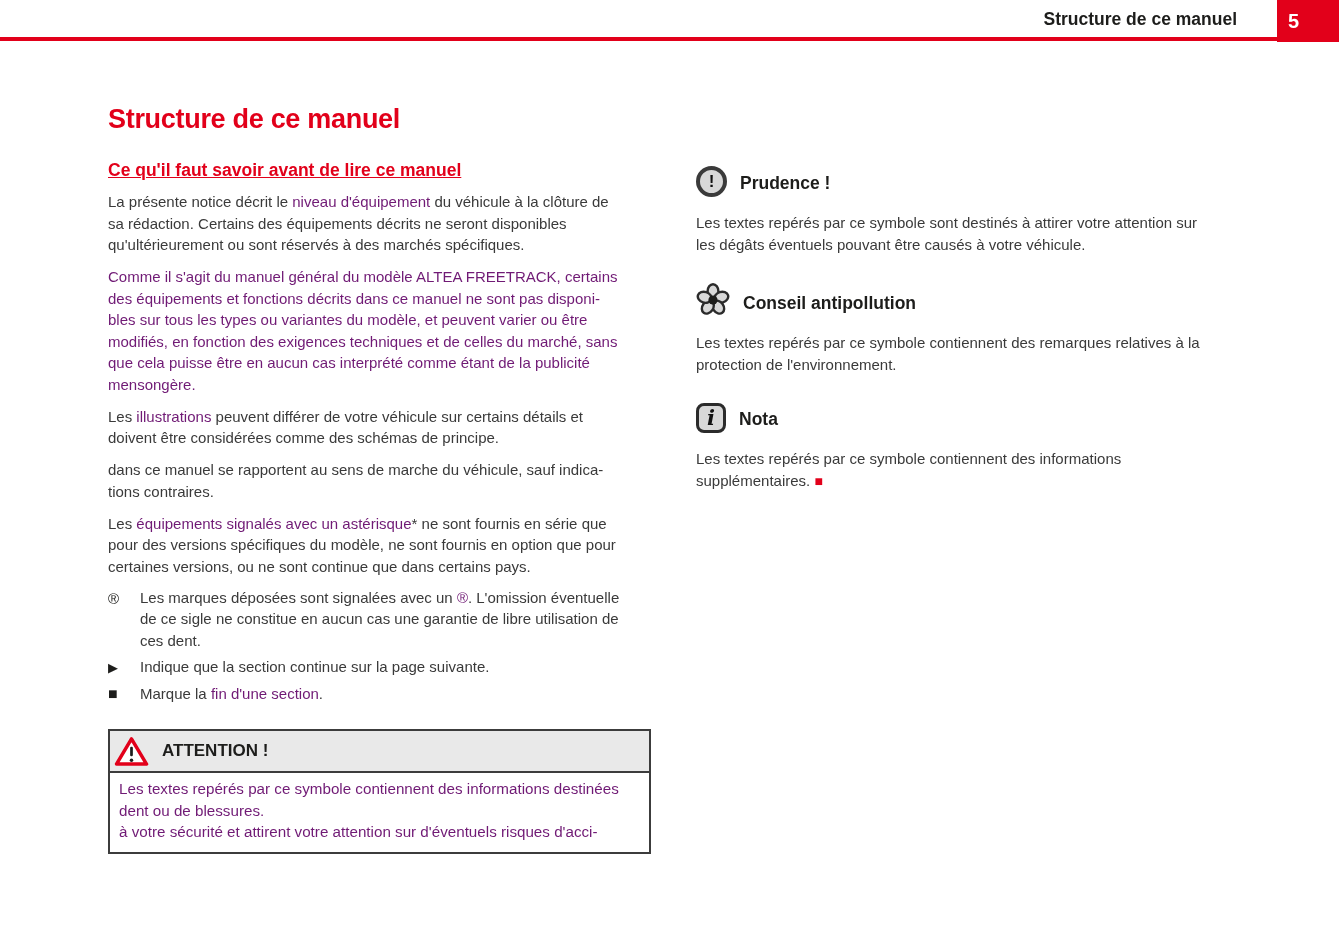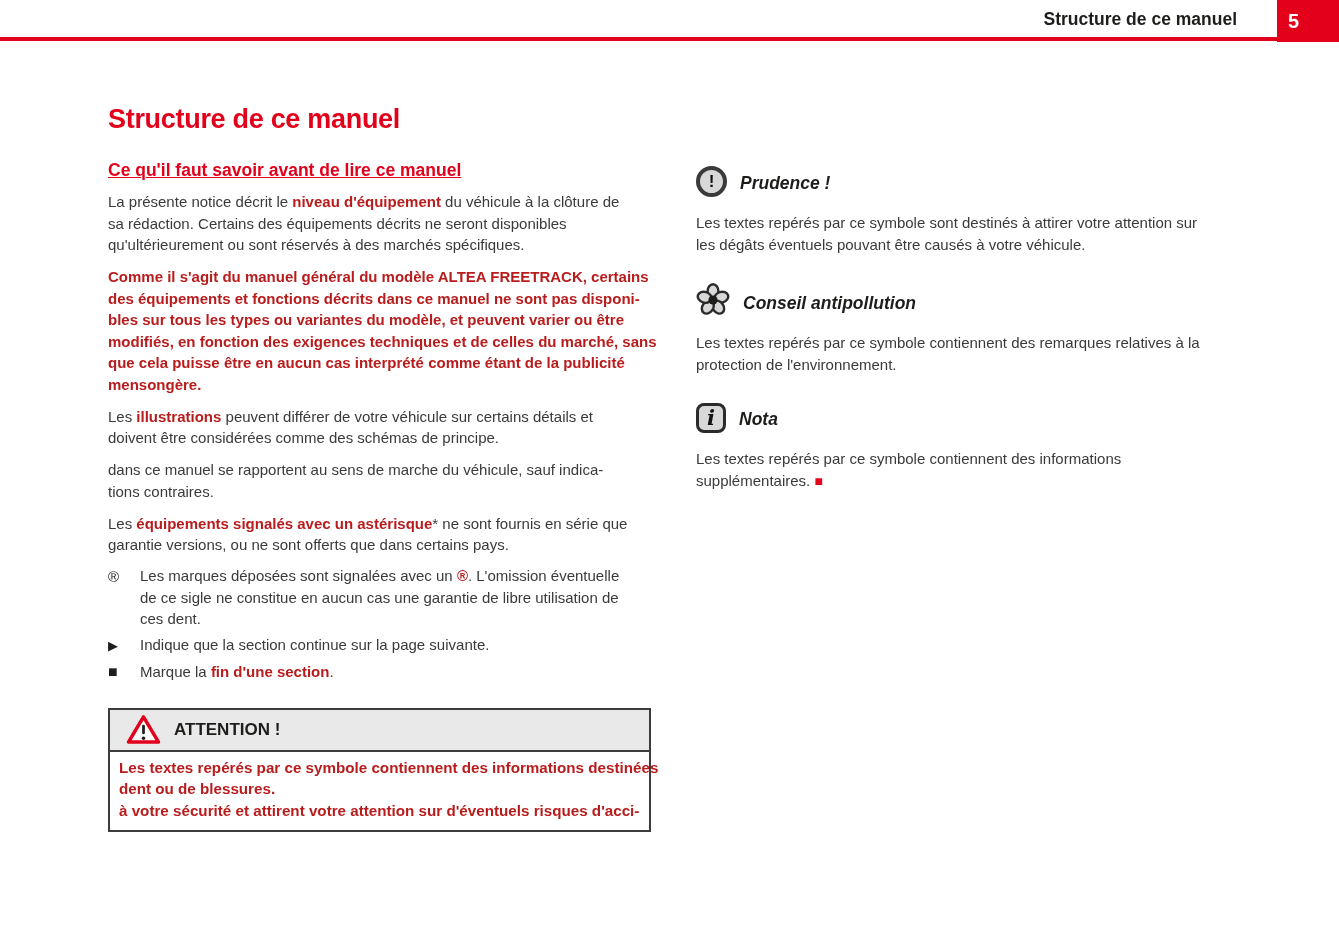--- a/index.html
+++ b/index.html
@@ -16,43 +16,43 @@
 
   
   .left-col  { position:absolute; left:108px; top:104px; width:545px; }
   .right-col { position:absolute; left:696px; top:166px; width:537px; }
 
   .main-title { font-size:27px; font-weight:bold; color:#e2001a; letter-spacing:-0.3px; margin-bottom:25px; }
   .sub-title  { font-size:17.5px; font-weight:bold; color:#e2001a; margin-bottom:10px;text-decoration:underline; }
 
   .para { font-size:15px; line-height:21.5px; margin-bottom:10.5px; }
   .line { white-space:nowrap; }
-  .b { font-weight:bold; color:#b91c1c; }
+  .b { font-weight:normal; color:#701a75; }
   .r { color:#e2001a; font-size:14px; }
 
   
   .sym-list { margin-top:-1px; }
   .sym-item { display:flex; font-size:15px; line-height:21.5px; margin-bottom:4.5px; }
   .sym-marker { width:32px; flex:none; color:#1d1d1b; }
   .sym-marker.reg { font-size:15px; padding-top:1px; }
   .sym-marker.tri { font-size:13px; color:#1d1d1b; padding-top:1px; }
   .sym-marker.sq  { font-size:16px; color:#1d1d1b; }
 
   
   .attention-box { margin-top:25px; width:543px; border:2px solid #3c3c3c; }
   .attention-header { height:42px; background:#e9e9e9; border-bottom:2px solid #3c3c3c;
-                      display:flex; align-items:center; gap:13px; padding:0 16px; }
+                      display:flex; align-items:center; gap:13px; padding:0 4px; }
   .attention-title { font-size:17px; font-weight:bold; color:#1d1d1b; }
   .attention-body { padding:5px 10px 9px 9px; font-size:15.2px; line-height:21.5px;
                     font-weight:bold; color:#1d1d1b; }
 
   
   .info-section { margin-bottom:28px; }
   .section-head { display:flex; align-items:flex-end; gap:13px; }
-  .section-title { font-size:17.5px; font-weight:bold; color:#1d1d1b; padding-bottom:3px;font-style:italic; }
+  .section-title { font-size:17.5px; font-weight:bold; color:#1d1d1b; padding-bottom:3px; }
   .section-body { margin-top:15px; font-size:15px; line-height:21.5px; }
 
   
   .circle-icon { width:31px; height:31px; border-radius:50%; border:4px solid #3a3a3a;
                  background:#d8d8d8; display:flex; align-items:center; justify-content:center;
                  font-size:17px; font-weight:bold; color:#111; flex:none; }
   .square-icon { width:30px; height:30px; border-radius:8px; border:3px solid #2b2b2b;
                  background:#d8d8d8; display:flex; align-items:center; justify-content:center; flex:none;
                  font-family:"DejaVu Serif","Liberation Serif",serif; font-style:italic; font-weight:bold;
                  font-size:21px; color:#111; padding-bottom:2px; }
@@ -85,21 +85,22 @@
   <div class="para">
       <div class="line"><span>Les </span><span class="b">illustrations</span><span> peuvent différer de votre véhicule sur certains détails et</span></div>
       <div class="line"><span>doivent être considérées comme des schémas de principe.</span></div>
     </div>
   <div class="para">
       <div class="line"><span>dans ce manuel se rapportent au sens de marche du véhicule, sauf indica-</span></div>
       <div class="line"><span>tions contraires.</span></div>
     </div>
   <div class="para">
       <div class="line"><span>Les </span><span class="b">équipements signalés avec un astérisque</span><span>* ne sont fournis en série que</span></div>
-      <div class="line"><span>garantie versions, ou ne sont offerts que dans certains pays.</span></div>
+      <div class="line"><span>pour des versions spécifiques du modèle, ne sont fournis en option que pour</span></div>
+      <div class="line"><span>certaines versions, ou ne sont continue que dans certains pays.</span></div>
     </div>
 
   <div class="sym-list">
     <div class="sym-item">
       <div class="sym-marker reg">®</div>
       <div>
           <div class="line"><span>Les marques déposées sont signalées avec un </span><span class="b">®</span><span>. L'omission éventuelle</span></div>
           <div class="line"><span>de ce sigle ne constitue en aucun cas une garantie de libre utilisation de</span></div>
           <div class="line"><span>ces dent.</span></div>
         </div>

